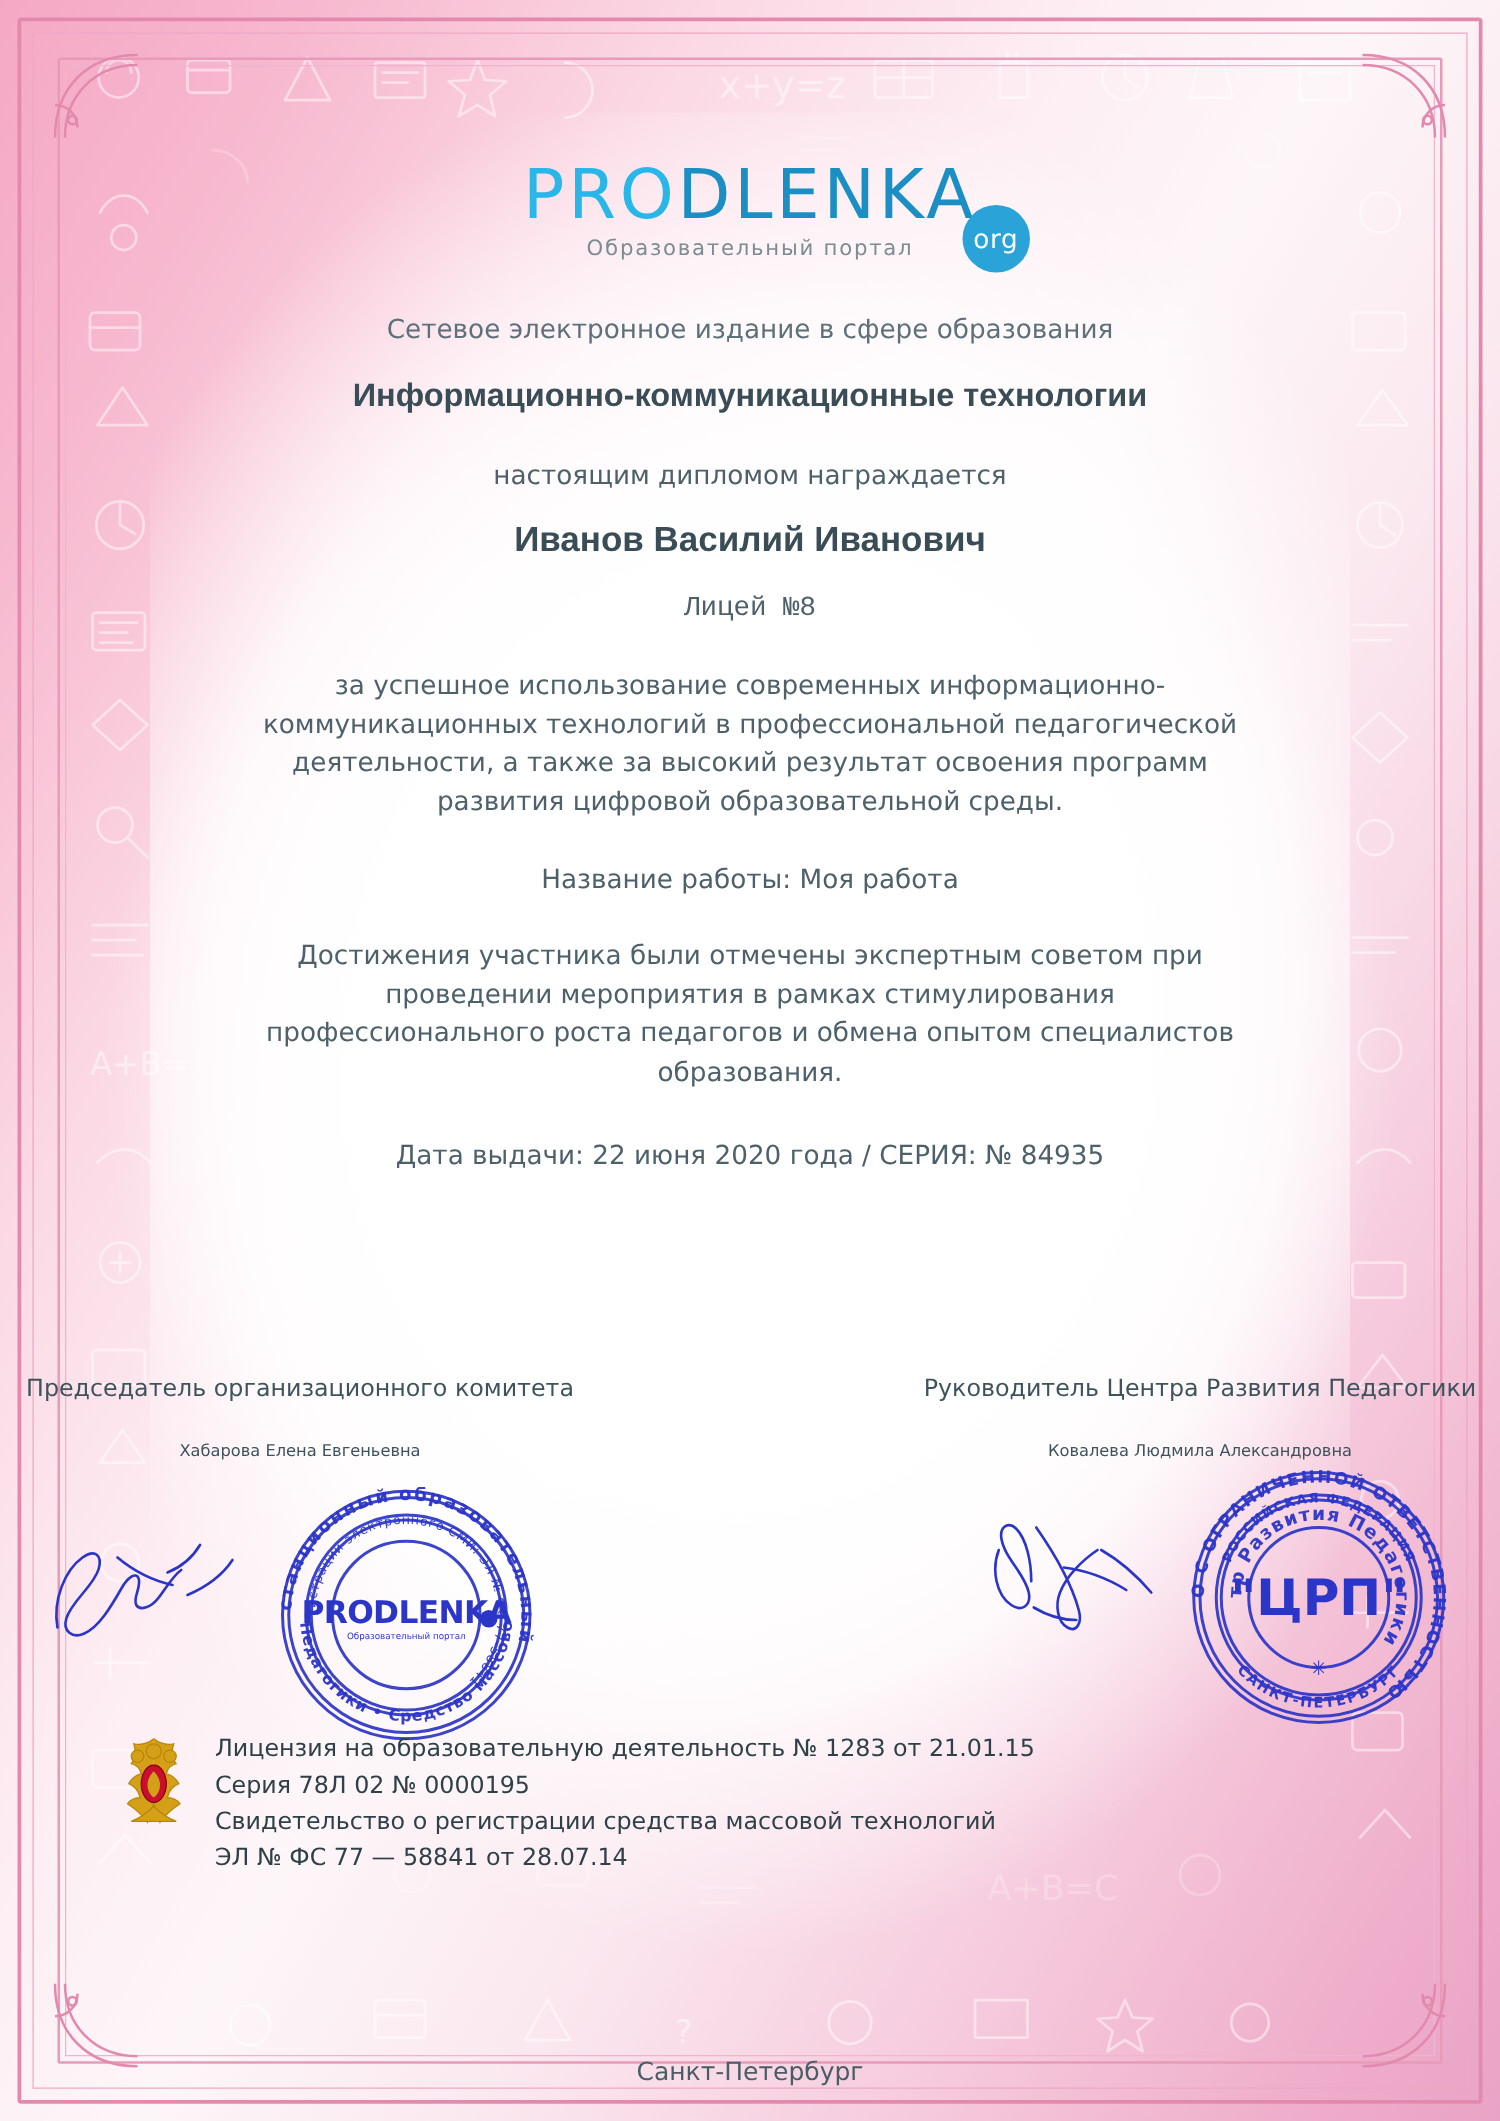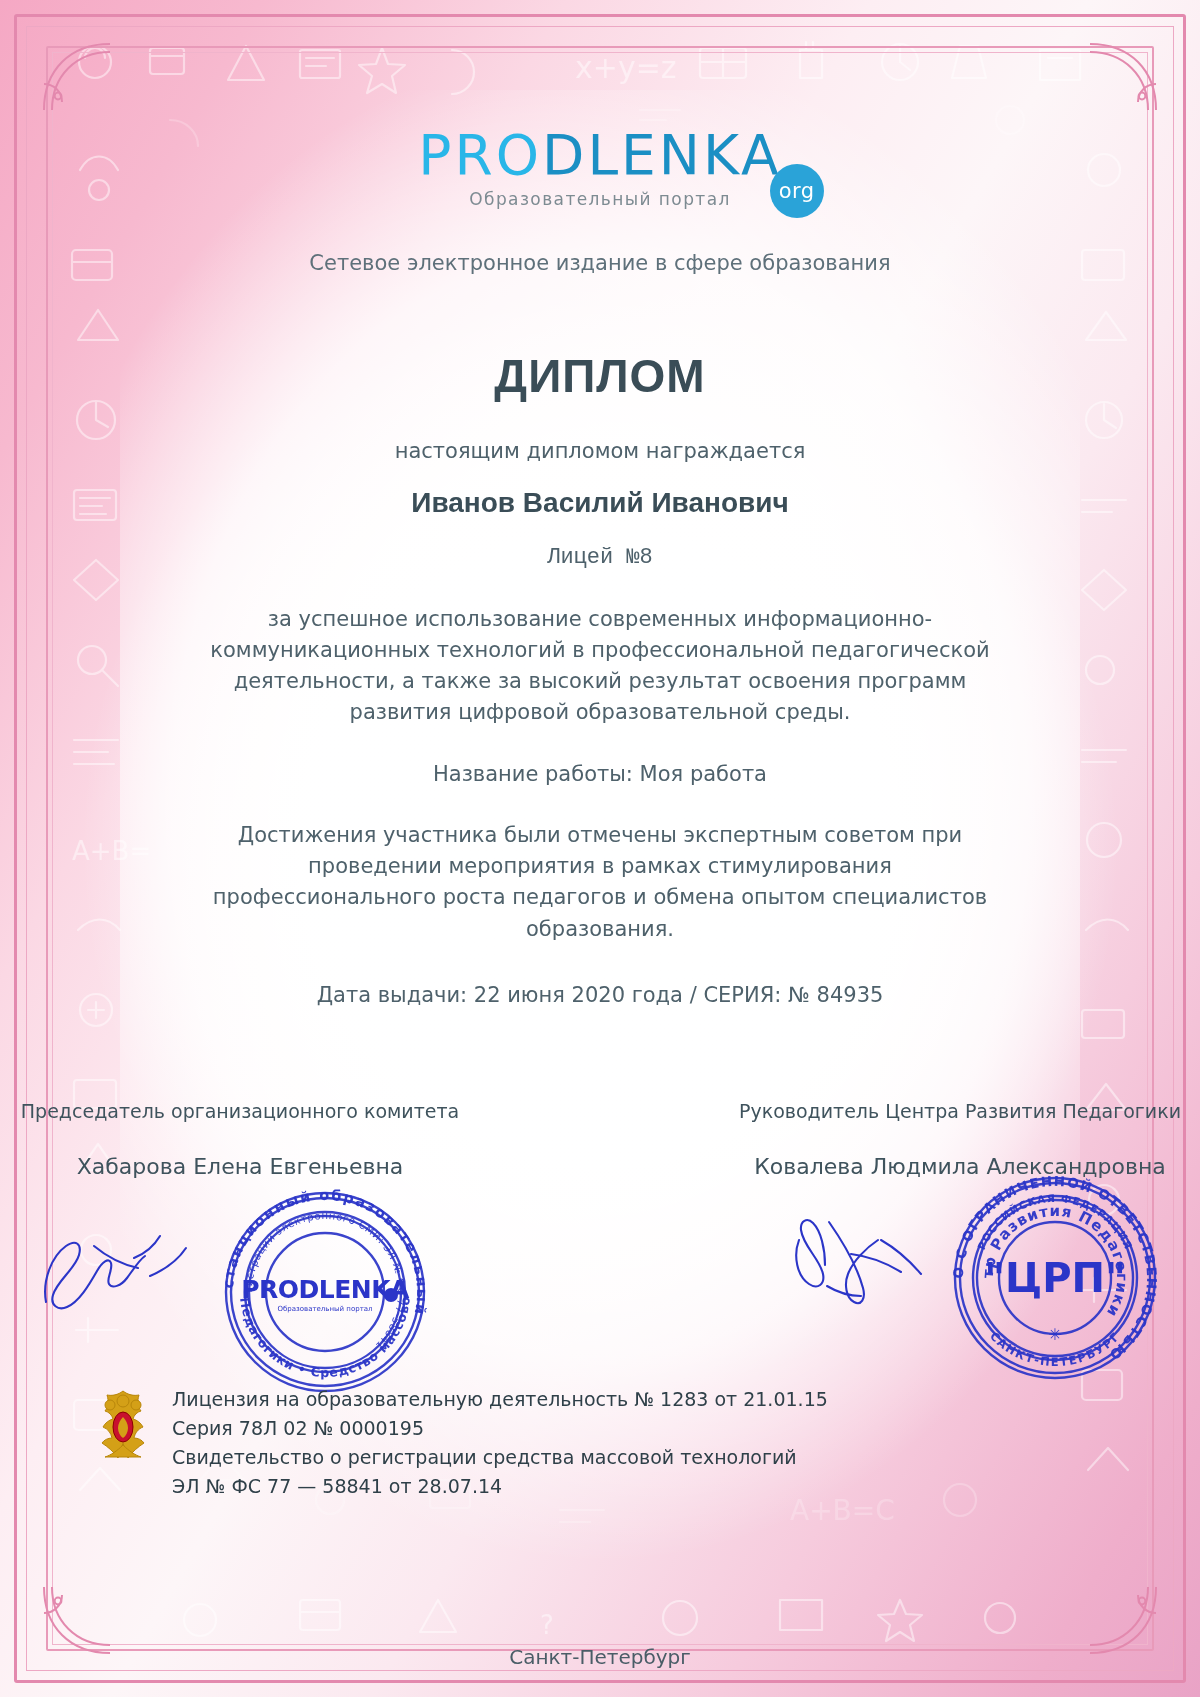--- a/index.html
+++ b/index.html
@@ -194,21 +194,21 @@
   }
   .sig-col { width: 460px; text-align: center; position: relative; }
   .sig-role {
     font-size: 19px;
     color: #3f535d;
     font-family: "DejaVu Sans", sans-serif;
     white-space: nowrap;
   }
   .sig-name {
     margin-top: 32px;
-    font-size: 22px;
+    font-size: 13px;
     color: #3f535d;
     font-family: "DejaVu Sans", sans-serif;
     white-space: nowrap;
   }
 
   
   .stamp-area { position: absolute; width: 100%; height: 230px; top: 60px; left: 0; }
   .stamp { position: absolute; }
   .stamp-1 { left: 205px; top: 22px; }
   .stamp-2 { left: 215px; top: 8px; }
@@ -385,22 +385,22 @@
     <div class="logo-block">
       <div class="logo-row">
         <span class="logo-word"><span class="pro">PR</span><span class="pro">O</span><span class="dlenka">DLENKA</span></span>
         <span class="org-badge">org</span>
       </div>
       <div class="logo-sub">Образовательный портал</div>
     </div>
 
     <div class="tagline">Сетевое электронное издание в сфере образования</div>
 
-    <div class="diploma-title">ДИПЛОМ</div>
-
+
+    <div class="nomination">Информационно-коммуникационные технологии</div>
 
     <div class="awarded-label">настоящим дипломом награждается</div>
 
     <div class="recipient">Иванов Василий Иванович</div>
 
     <div class="organization">Лицей №8</div>
 
     <div class="body-para">за успешное использование современных информационно-коммуникационных технологий в профессиональной педагогической деятельности, а также за высокий результат освоения программ развития цифровой образовательной среды.</div>
 
     <div class="work-title">Название работы: Моя работа</div>

